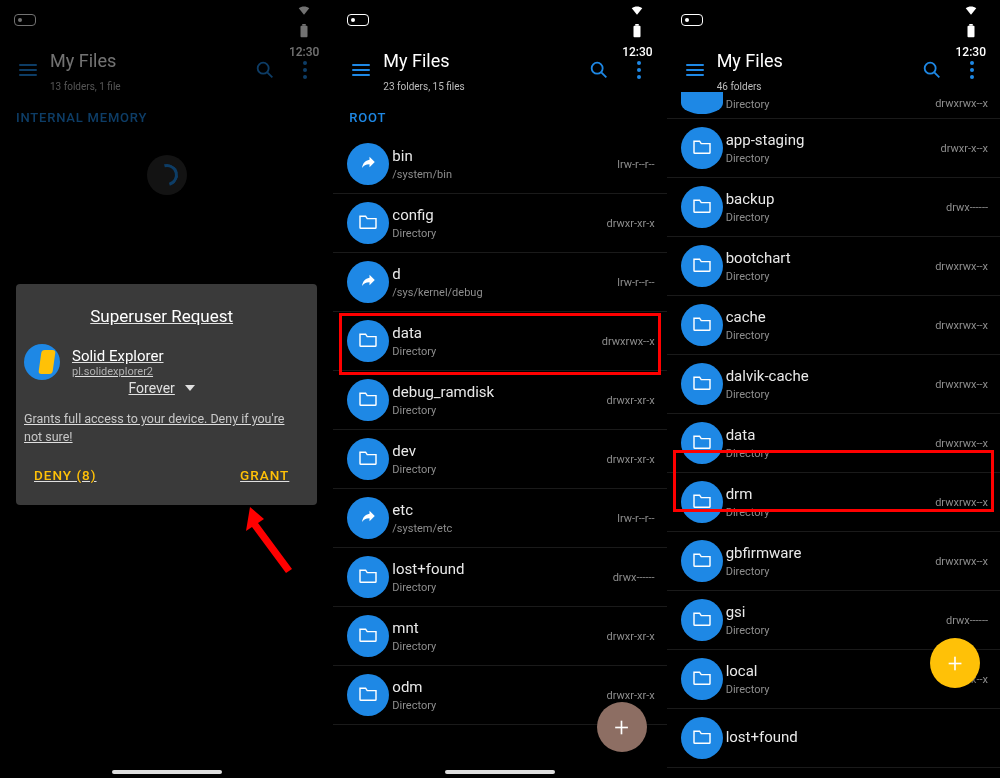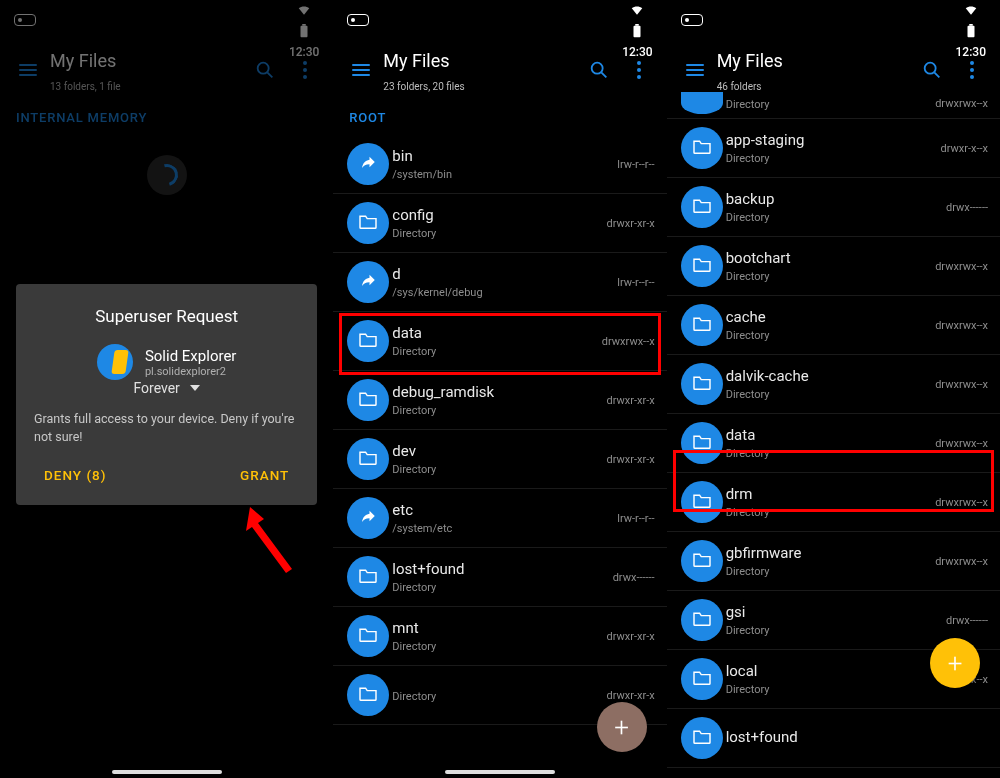--- a/index.html
+++ b/index.html
@@ -92,26 +92,27 @@
     width:40px; height:40px; border-radius:50%; background:#2b2b2b;
     display:flex; align-items:center; justify-content:center;
   }
   .spinner-arc {
     width:22px; height:22px; border:3px solid transparent; border-top-color:#1E88E5; border-right-color:#1E88E5; border-radius:50%;
     transform: rotate(30deg);
   }
   .dialog {
     position:absolute; left:16px; right:16px; top:284px;
     background:#3a3a3a; border-radius:4px;
-    padding: 22px 18px 12px 18px; color:#e0e0e0;
+    padding: 22px 18px 12px 8px; color:#e0e0e0;
     z-index:10;
     box-shadow: 0 6px 16px rgba(0,0,0,0.5);
+    text-decoration: underline;
   }
   .dialog .dlg-title { text-align:center; font-size:17px; color:#fff; }
-  .dlg-app { display:flex; gap:12px; align-items:center; margin-top:18px;justify-content:center; }
+  .dlg-app { display:flex; gap:12px; align-items:center; margin-top:18px; }
   .dlg-app-icon {
     width:36px; height:36px; border-radius:50%; background:#1E88E5; position:relative;
   }
   .dlg-app-icon::after{
     content:""; position:absolute; left:16px; top:6px; width:14px; height:24px;
     background:#FFC107; border-radius:3px; transform: skewX(-8deg);
   }
   .dlg-app-name { font-size:15px; color:#fff; }
   .dlg-app-pkg  { font-size:11px; color:#b0b0b0; }
   .dlg-duration { text-align:center; font-size:14px; display:flex; justify-content:center; align-items:center; gap:10px; }
@@ -237,21 +238,21 @@
   <div class="app-bar">
     <div class="hamburger">
         <div class="hamburger-lines">
           <span></span>
           <span></span>
           <span></span>
         </div>
       </div>
     <div class="titles">
       <div class="title">My Files</div>
-      <div class="subtitle">23 folders, 20 files</div>
+      <div class="subtitle">23 folders, 15 files</div>
     </div>
     <div class="action-icon">
         <svg class="search-svg" viewBox="0 0 24 24" fill="none" stroke="currentColor" stroke-width="2">
           <circle cx="10" cy="10" r="6"></circle>
           <line x1="20" y1="20" x2="14.5" y2="14.5"></line>
         </svg>
       </div>
     <div class="action-icon">
         <div class="dots">
           <span></span>
@@ -371,20 +372,21 @@
         </div>
         <div class="perm">drwxr-xr-x</div>
       </div>
       <div class="row">
         <div class="circle">
           <span><svg class="folder-svg" viewBox="0 0 24 20">
               <path d="M2 4h7l2 3h11v11a1 1 0 0 1-1 1H3a1 1 0 0 1-1-1V4z"></path>
             </svg></span>
         </div>
         <div class="texts">
+          <div class="name">odm</div>
           <div class="sub">Directory</div>
         </div>
         <div class="perm">drwxr-xr-x</div>
       </div>
     </div>
   <div class="fab" id="fab2" style="bottom: 26px; background: rgb(141, 110, 99);">
     <span>+</span>
   </div>
   <div class="navbar"></div>
 </div>

